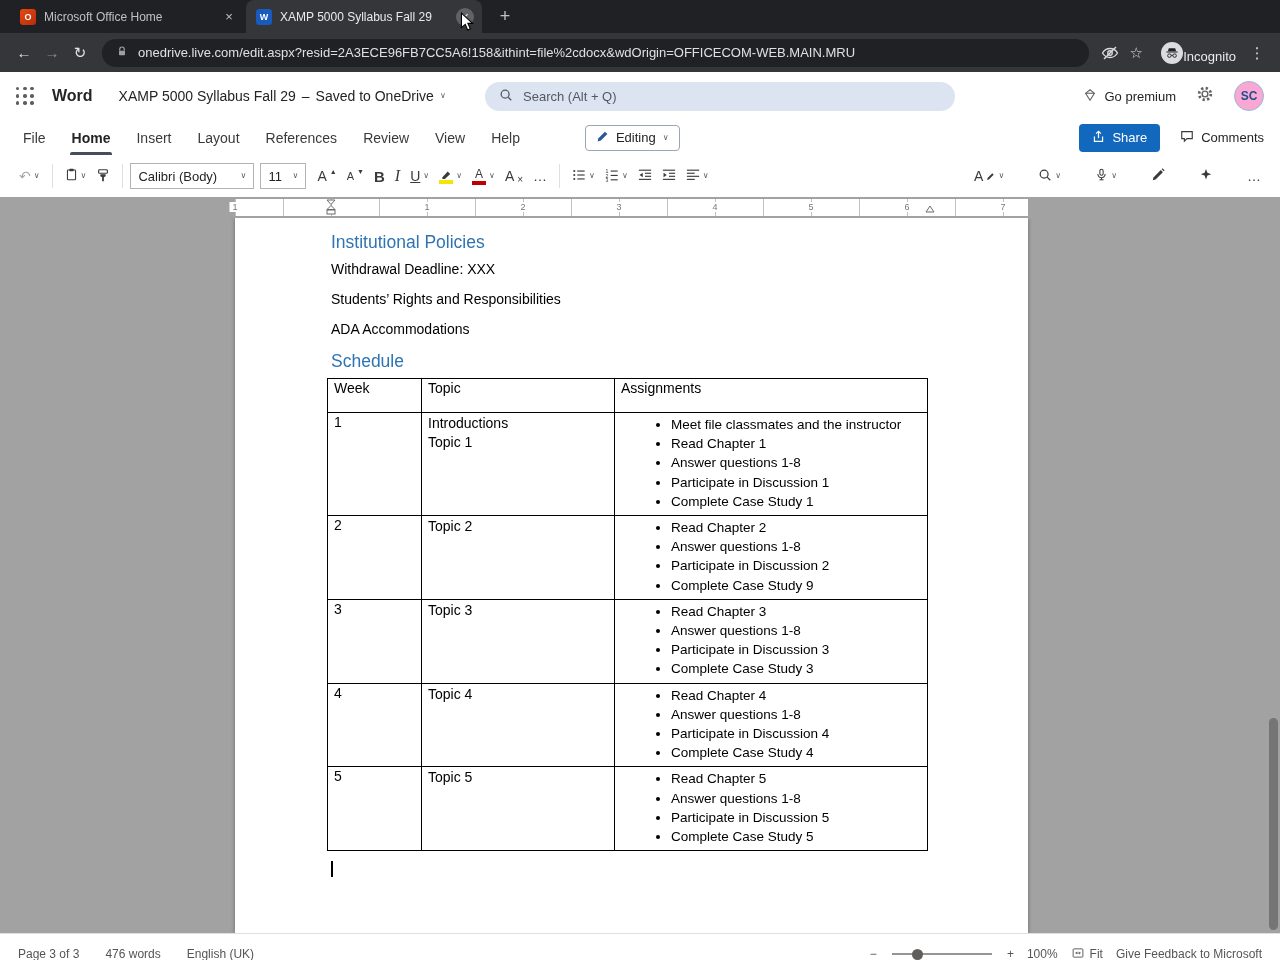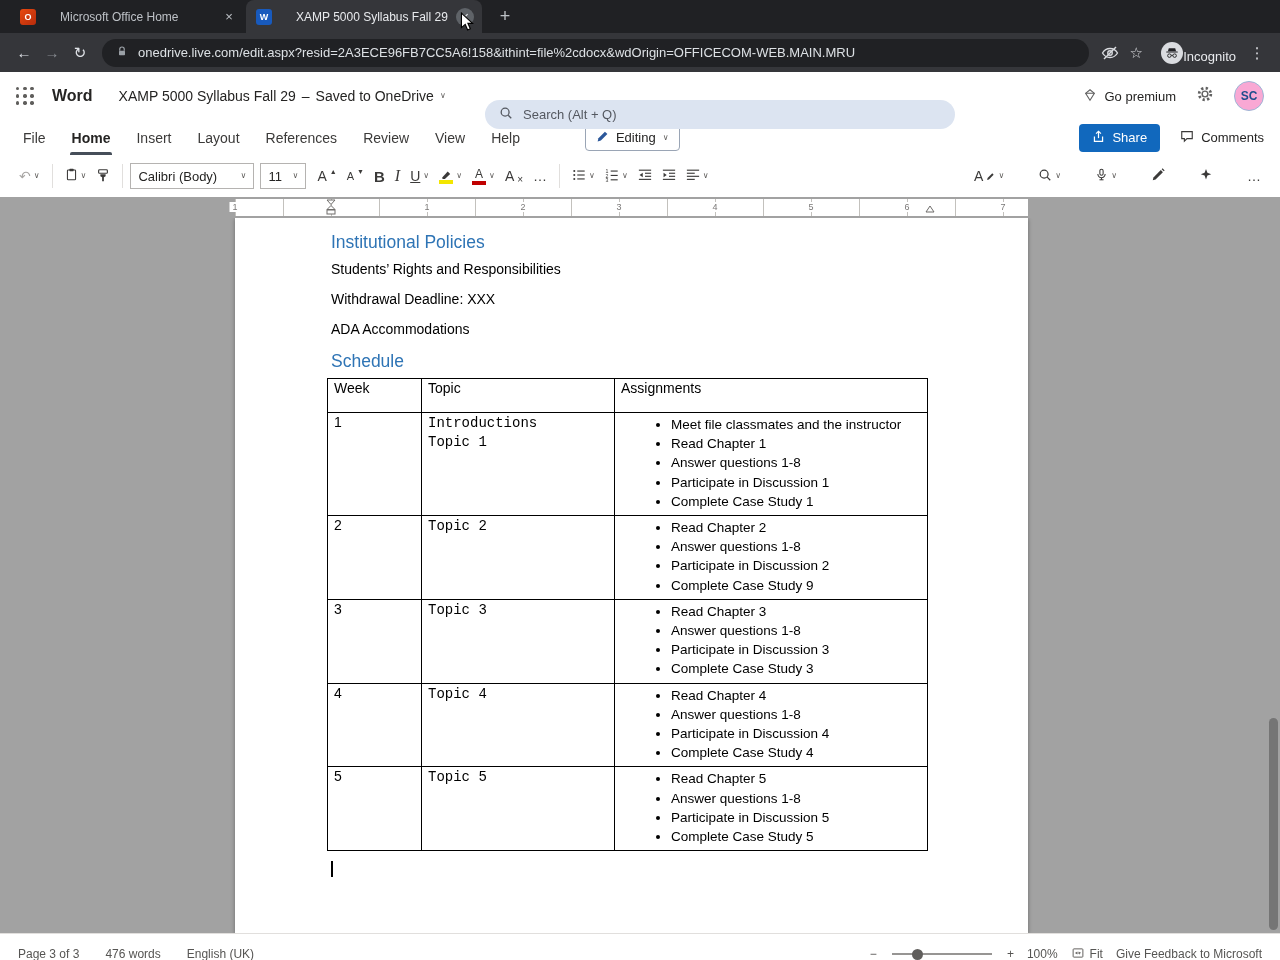--- a/index.html
+++ b/index.html
@@ -7,21 +7,21 @@
   body { font-family:"Liberation Sans", sans-serif; background:#fff; }
 
   
   .tabstrip { height:33px; background:#202124; display:flex; align-items:flex-end; padding-left:10px; position:relative; }
   .tab { width:236px; height:33px; display:flex; align-items:center; gap:8px; padding:0 8px 0 10px; font-size:12px; }
   .tab.inactive { color:#bdc1c6; }
   .tab.active { background:#35363a; color:#e8eaed; border-radius:8px 8px 0 0; }
   .tab-fav { width:16px; height:16px; flex:none; border-radius:3px; display:flex; align-items:center; justify-content:center; font-size:9px; font-weight:700; color:#fff; }
   .fav-office { background:linear-gradient(135deg,#e8490f,#b72c0c); }
   .fav-word { background:#185ABD; }
-  .tab-title { flex:1; overflow:hidden; white-space:nowrap; text-overflow:ellipsis;margin-left:16px; }
+  .tab-title { flex:1; overflow:hidden; white-space:nowrap; text-overflow:ellipsis; }
   .tab-close { width:18px; height:18px; border-radius:50%; display:flex; align-items:center; justify-content:center; font-size:13px; flex:none; }
   .tab.active .tab-close { background:#5f6368; color:#e8eaed; }
   .newtab-btn { width:26px; height:26px; margin-left:10px; display:flex; align-items:center; justify-content:center; color:#bdc1c6; font-size:18px; align-self:center; }
   .cursor-pointer { position:absolute; left:460px; top:12px; z-index:30; }
 
   
   .addressbar { height:39px; background:#35363a; display:flex; align-items:center; padding:0 10px; }
   .nav-btn { width:28px; height:28px; border-radius:50%; display:flex; align-items:center; justify-content:center; color:#dee1e6; font-size:15px; flex:none; }
   .nav-btn.fwd { color:#888c92; }
   .urlbox { flex:1; height:28px; margin:0 8px; background:#202124; border-radius:14px; display:flex; align-items:center; padding:0 14px; gap:10px; min-width:0; }
@@ -31,21 +31,21 @@
   .incog-circle { width:22px; height:22px; background:#dadce0; border-radius:50%; display:flex; align-items:center; justify-content:center; }
   .incog-label { color:#e8eaed; font-size:13px; }
 
   
   .word-header { height:48px; background:#fff; display:flex; align-items:center; padding:0 16px; position:relative; }
   .waffle { width:18px; height:18px; display:grid; grid-template-columns:repeat(3,1fr); gap:3.5px; margin-right:18px; }
   .waffle i { width:3.4px; height:3.4px; background:#5f5e5c; border-radius:50%; }
   .word-logo { font-size:16px; font-weight:700; color:#252423; margin-right:26px; }
   .doc-title { display:flex; align-items:center; gap:6px; font-size:14px; color:#252423; }
   .chev { color:#605e5c; font-size:8px; line-height:1; }
-  .search-pill { position:absolute; left:485px; top:10px; width:470px; height:29px; background:#dce4f1; border-radius:15px; display:flex; align-items:center; padding:0 14px; gap:10px; color:#545860; font-size:13px;margin-top:18px; }
+  .search-pill { position:absolute; left:485px; top:10px; width:470px; height:29px; background:#dce4f1; border-radius:15px; display:flex; align-items:center; padding:0 14px; gap:10px; color:#545860; font-size:13px; }
   .header-right { margin-left:auto; display:flex; align-items:center; gap:20px; }
   .premium { display:flex; align-items:center; gap:7px; font-size:13px; color:#252423; }
   .avatar { width:30px; height:30px; border-radius:50%; background:#f9a8d4; border:1px solid #9db6d6; color:#1f4e8c; font-size:12px; font-weight:700; display:flex; align-items:center; justify-content:center; }
 
   
   .ribbon { height:35px; background:#fff; display:flex; align-items:center; padding:0 10px; }
   .rtab { padding:0 13px; height:35px; display:flex; align-items:center; font-size:14px; color:#3b3a39; position:relative; }
   .rtab.active { font-weight:700; color:#252423; }
   .rtab.active::after { content:''; position:absolute; left:11px; right:11px; bottom:0; height:3px; background:#464e59; border-radius:2px 2px 0 0; }
   .editing-pill { margin-left:52px; height:26px; border:1px solid #9aa5b5; display:flex; align-items:center; gap:7px; padding:0 10px; border-radius:4px; font-size:13px; color:#252423; background:#fff; }
@@ -82,21 +82,21 @@
   .canvas { height:715px; background:#a2a2a2; position:relative; overflow:hidden; }
   .page { position:absolute; left:235px; top:0; width:793px; height:715px; background:#fff; box-shadow:0 1px 4px rgba(0,0,0,0.35); }
   .page-inner { padding:14px 96px 0 96px; font-size:14px; color:#000; }
   .doc-h { font-size:17.5px; font-weight:400; color:#2E74B5; margin:0 0 8px; }
   .doc-p { margin:0 0 14px; font-size:14px; }
   .h-schedule { margin-top:6px; margin-bottom:6px; }
   table.sched { border-collapse:collapse; width:600px; table-layout:fixed; margin-left:-4px; }
   .sched th, .sched td { border:1px solid #000; font-weight:400; text-align:left; vertical-align:top; padding:1px 6px; font-size:14px; }
   .sched th { height:34px; }
   .col-w { width:94px; } .col-t { width:193px; } .col-a { width:313px; }
-  .sched td.topic { white-space:pre-line; line-height:19px;font-family:Liberation Mono, monospace; }
+  .sched td.topic { white-space:pre-line; line-height:19px; }
   .sched ul { margin:1px 0 3px; padding-left:50px; }
   .sched li { line-height:19.2px; font-size:13.5px; }
   .caret { width:1.5px; height:16px; background:#000; margin-top:10px; animation:blink 1.1s step-end infinite; }
   @keyframes blink { 50% { opacity:0; } }
   .scroll-thumb { position:absolute; right:2px; top:500px; width:9px; height:212px; background:#757575; border-radius:5px; }
 
   
   .statusbar { height:41px; background:#fff; border-top:1px solid #e1dfdd; display:flex; align-items:center; padding:0 18px; font-size:12px; color:#565553; }
   .sb-left { display:flex; gap:26px; }
   .sb-right { margin-left:auto; display:flex; align-items:center; gap:13px; }
@@ -447,22 +447,22 @@
     <svg width="10" height="9" viewBox="0 0 10 9">
         <path d="M5 1l4 6H1z" fill="#fdfdfd" stroke="#6f6d6b"></path>
       </svg>
   </span>
 </div>
 
 <div class="canvas">
   <div class="page">
     <div class="page-inner">
       <h1 class="doc-h">Institutional Policies</h1>
+      <p class="doc-p">Withdrawal Deadline: XXX</p>
       <p class="doc-p">Students’ Rights and Responsibilities</p>
-      <p class="doc-p">Withdrawal Deadline: XXX</p>
       <p class="doc-p">ADA Accommodations</p>
       <h1 class="doc-h h-schedule">Schedule</h1>
       <table class="sched">
         <thead>
           <tr>
             <th class="col-w">Week</th>
             <th class="col-t">Topic</th>
             <th class="col-a">Assignments</th>
           </tr>
         </thead>

